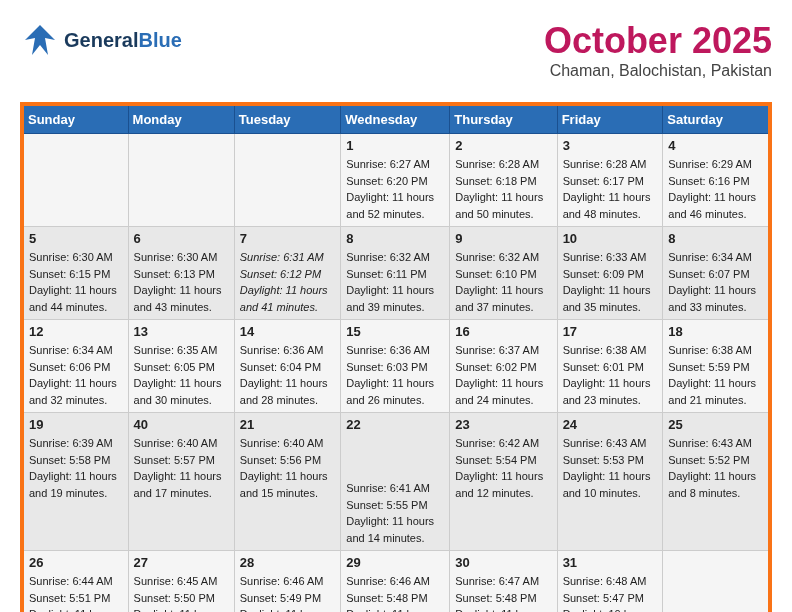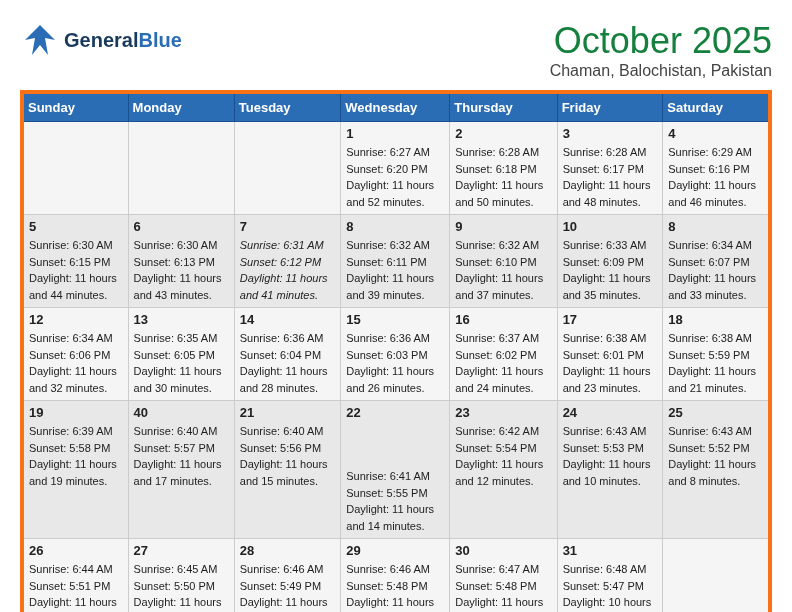--- a/index.html
+++ b/index.html
@@ -7,35 +7,35 @@
       font-family: Arial, sans-serif;
       background: #fff;
       width: 792px;
       min-height: 612px;
       padding: 20px;
     }
     .header {
       display: flex;
       align-items: flex-start;
       justify-content: space-between;
-      margin-bottom: 10px;
+      margin-bottom: 22px;
       gap: 46px;
     }
     .logo {
       display: flex;
       flex-direction: column;
       align-items: flex-start;
     }
     .title-block {
       text-align: right;
     }
     .month-title {
       font-size: 36px;
-      font-weight: normal;
-      color: #15803d;
+      font-weight: bold;
+      color: #be185d;
     }
     .location-title {
       font-size: 16px;
       color: #444;
     }
     table {
       width: 100%;
       border-collapse: collapse;
       border: 4px solid #f97316;
     }

